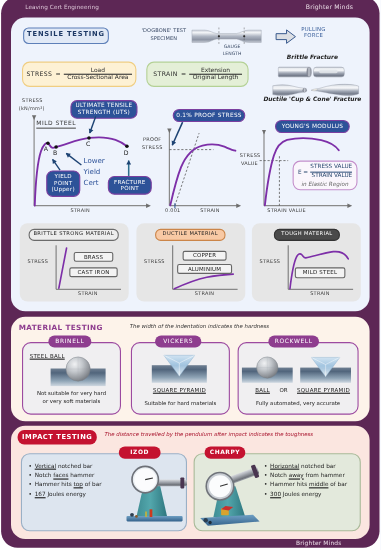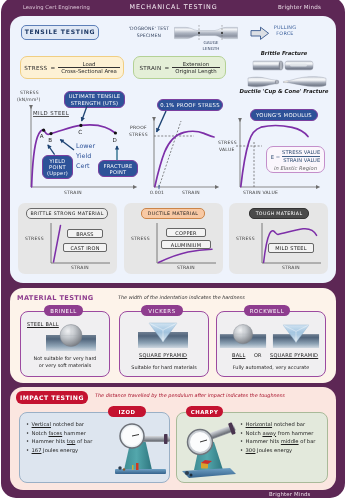--- a/index.html
+++ b/index.html
@@ -84,21 +84,20 @@
   svg{display:block;}
   .abs{position:absolute;}
 </style>
 </head>
 <body>
 
 <div class="stage">
   <div class="frame"></div>
 
   <div class="hdr-left">Leaving Cert Engineering</div>
-  <div class="hdr-mid">MECHANICAL TESTING</div>
   <div class="hdr-right">Brighter Minds</div>
   <div class="ftr-right">Brighter Minds</div>
 
   <div class="panel" id="p1"></div>
   <div class="panel" id="p2"></div>
   <div class="panel" id="p3"></div>
 
   <div class="pill tt-title">TENSILE TESTING</div>
 
   <div class="fbox" id="f-stress">

